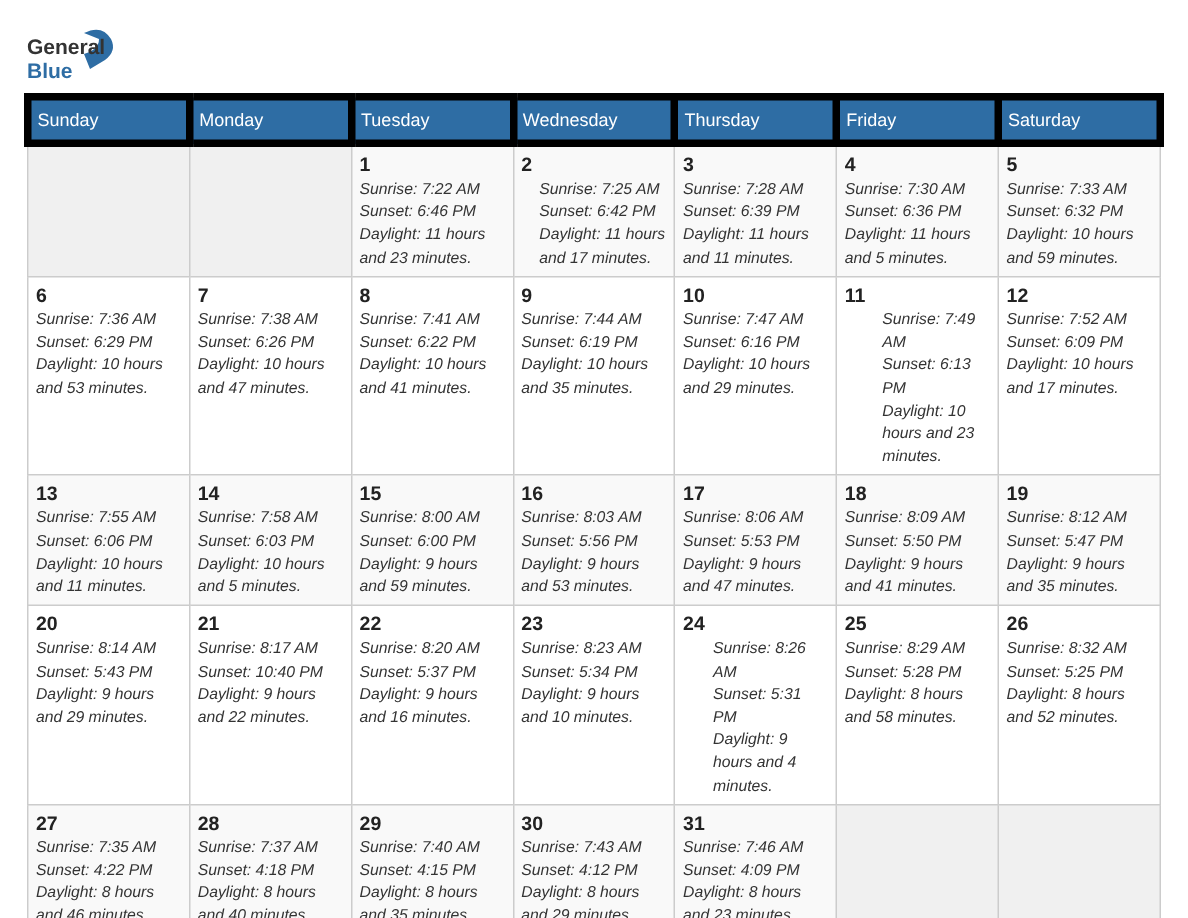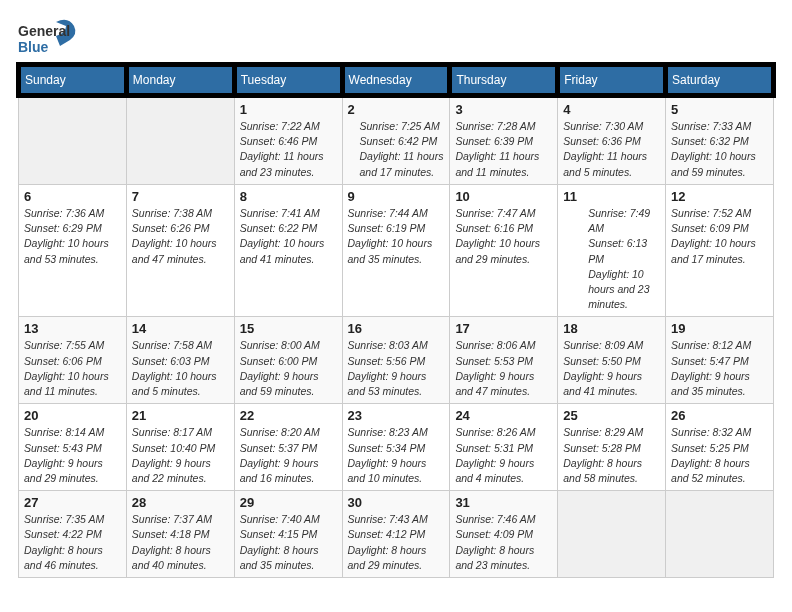--- a/index.html
+++ b/index.html
@@ -248,21 +248,21 @@
 Daylight: 9 hours and 16 minutes.</div>
         </td>
         <td>
           <div class="day-number">23</div>
           <div class="day-info" style="white-space: pre-line;">Sunrise: 8:23 AM
 Sunset: 5:34 PM
 Daylight: 9 hours and 10 minutes.</div>
         </td>
         <td>
           <div class="day-number">24</div>
-          <div class="day-info" style="white-space: pre-line;">Sunrise: 8:26 AM
+          <div class="day-info" style="white-space: pre-line; margin-left: 20px;">Sunrise: 8:26 AM
 Sunset: 5:31 PM
 Daylight: 9 hours and 4 minutes.</div>
         </td>
         <td>
           <div class="day-number">25</div>
           <div class="day-info" style="white-space: pre-line;">Sunrise: 8:29 AM
 Sunset: 5:28 PM
 Daylight: 8 hours and 58 minutes.</div>
         </td>
         <td>

